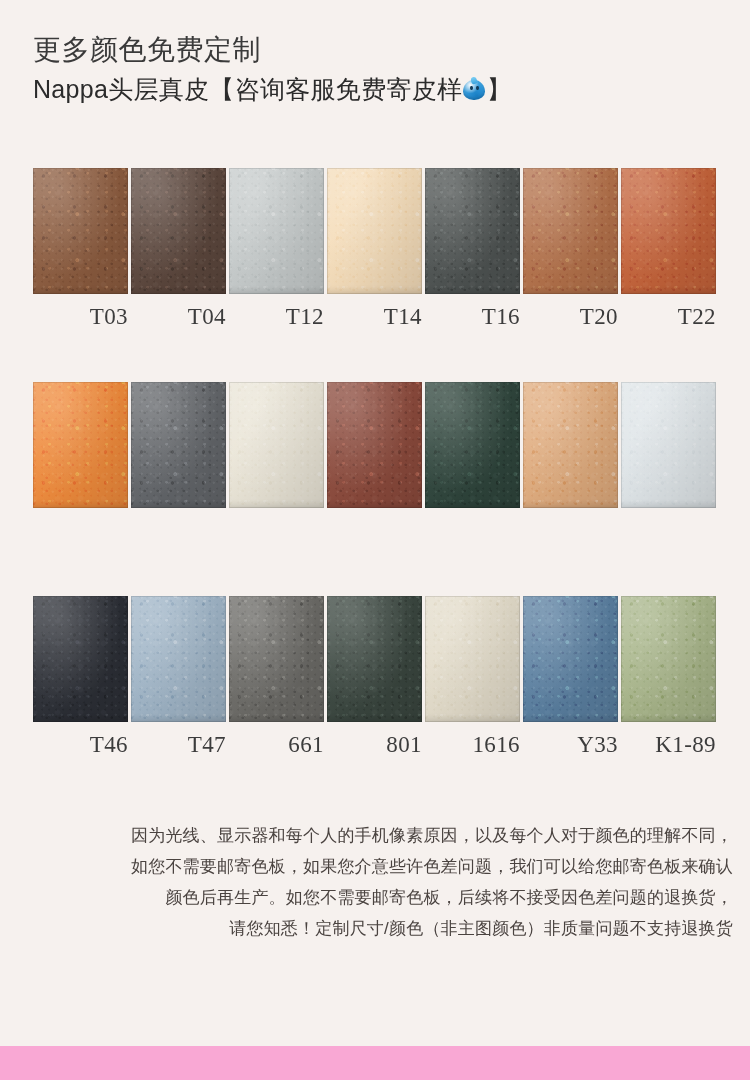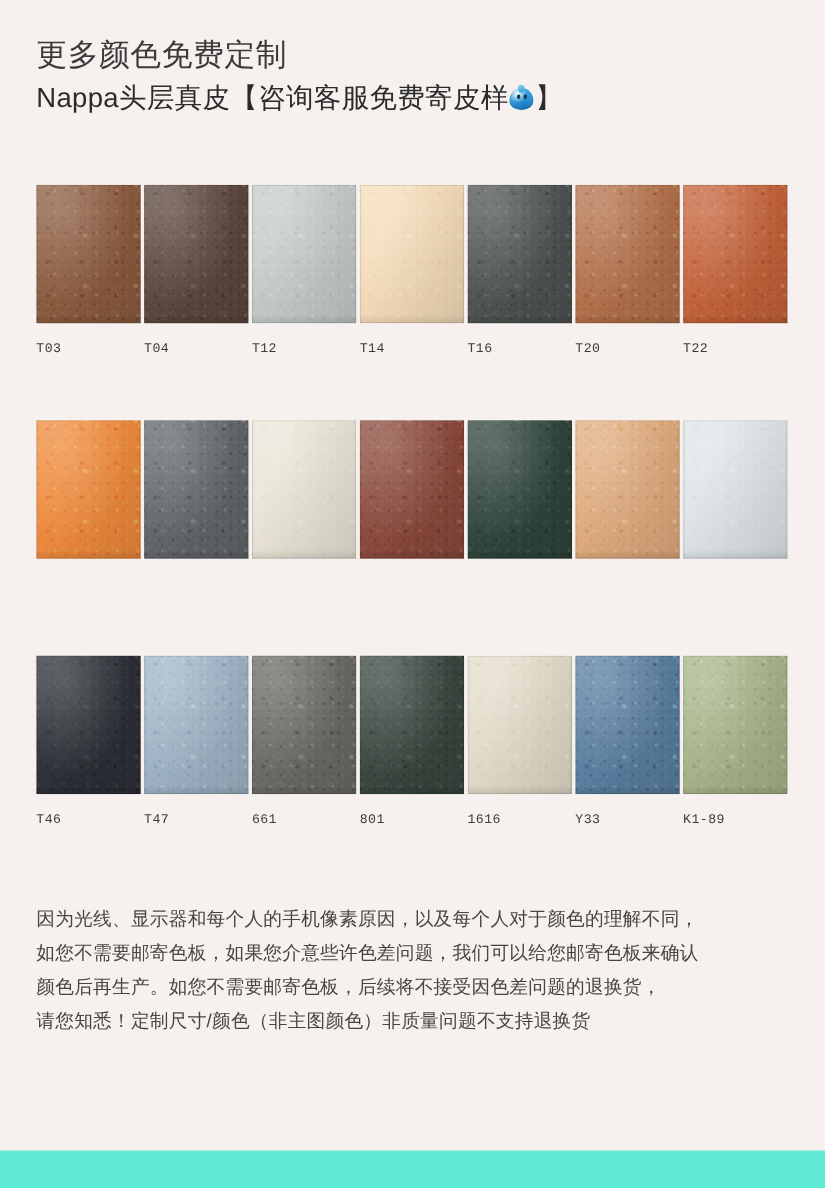--- a/index.html
+++ b/index.html
@@ -159,44 +159,45 @@
   .row-labels {
     display: flex;
     gap: 3px;
     margin-top: 0;
     height: 46px;
     align-items: center;
   }
   .label {
     width: 95px;
     flex: 0 0 95px;
-    text-align: left;
-    font-size: 12px;
+    text-align: right;
+    font-size: 23px;
     color: #3c3c3c;
     letter-spacing: 0.4px;
-    font-family: Liberation Mono, monospace;
+    font-family: Liberation Serif, serif;
   }
 
   
   .note {
     position: absolute;
     left: 33px;
     top: 820px;
     width: 700px;
     font-size: 17px;
     line-height: 31px;
     color: #4a4340;
     letter-spacing: 0.2px;
+    text-align: right;
   }
   .note p { margin: 0; white-space: nowrap; }
 </style>
 </head>
 <body>
 
-<div id="page" style="background: #5eead4;">
+<div id="page" style="background: #f9a8d4;">
   <div class="panel" style="background: rgb(246, 241, 238);"></div>
 
   <div class="header">
     <div class="title-line1">更多颜色免费定制</div>
     <div class="title-line2">
       <span class="t2-txt">Nappa头层真皮【咨询客服免费寄皮样</span>
       <span class="droplet">
         <span class="bulb"></span>
         <span class="tip"></span>
         <span class="eye l"></span>

